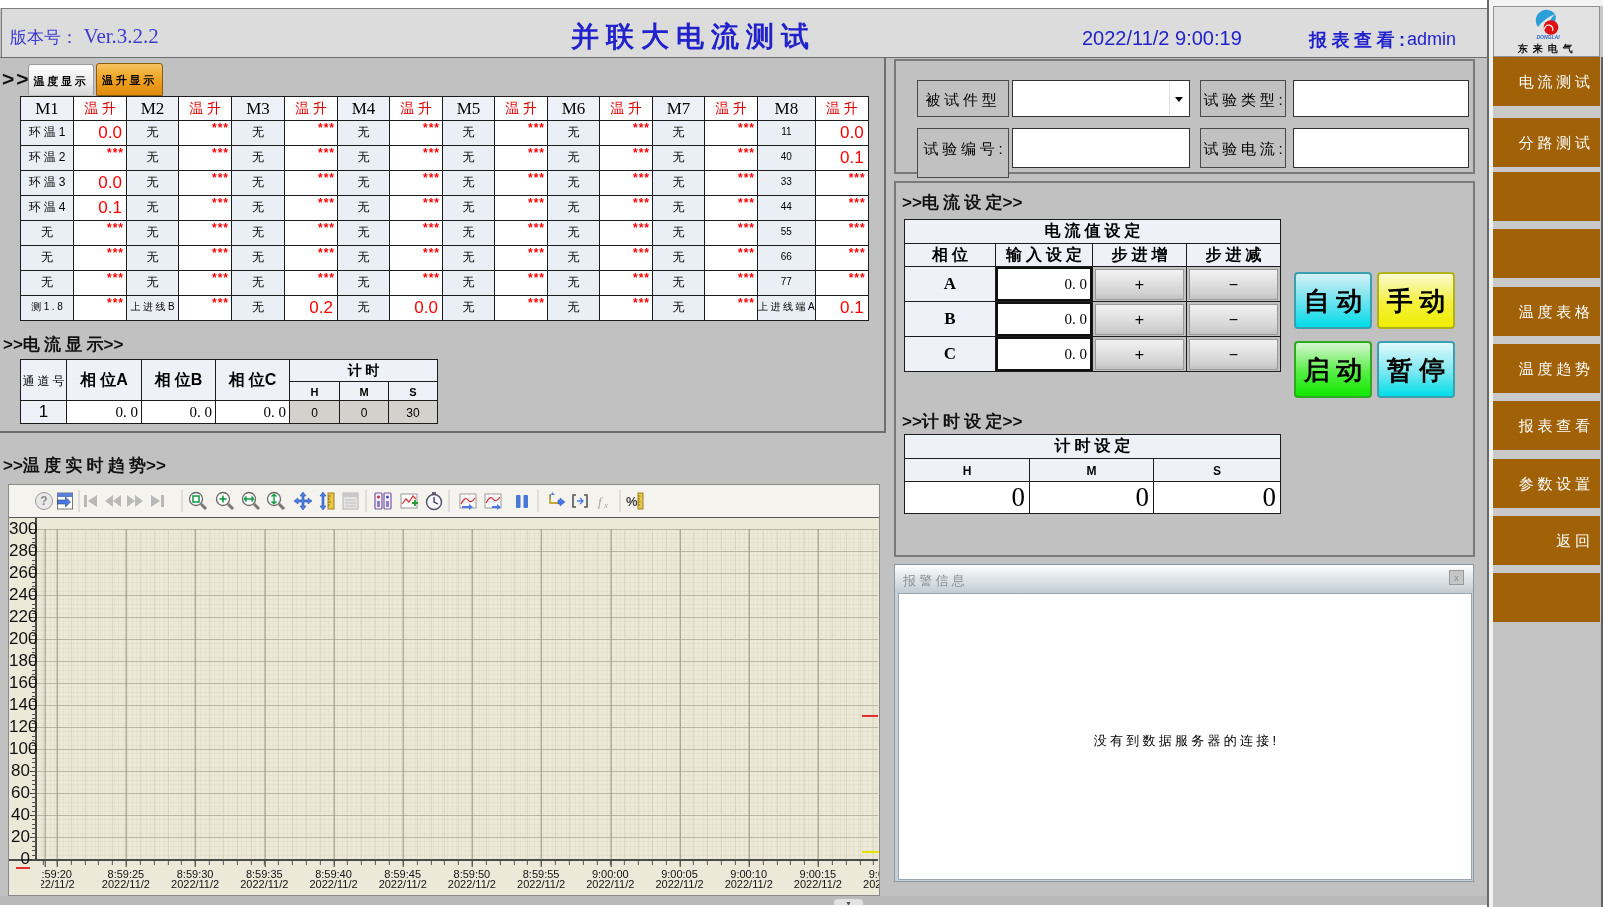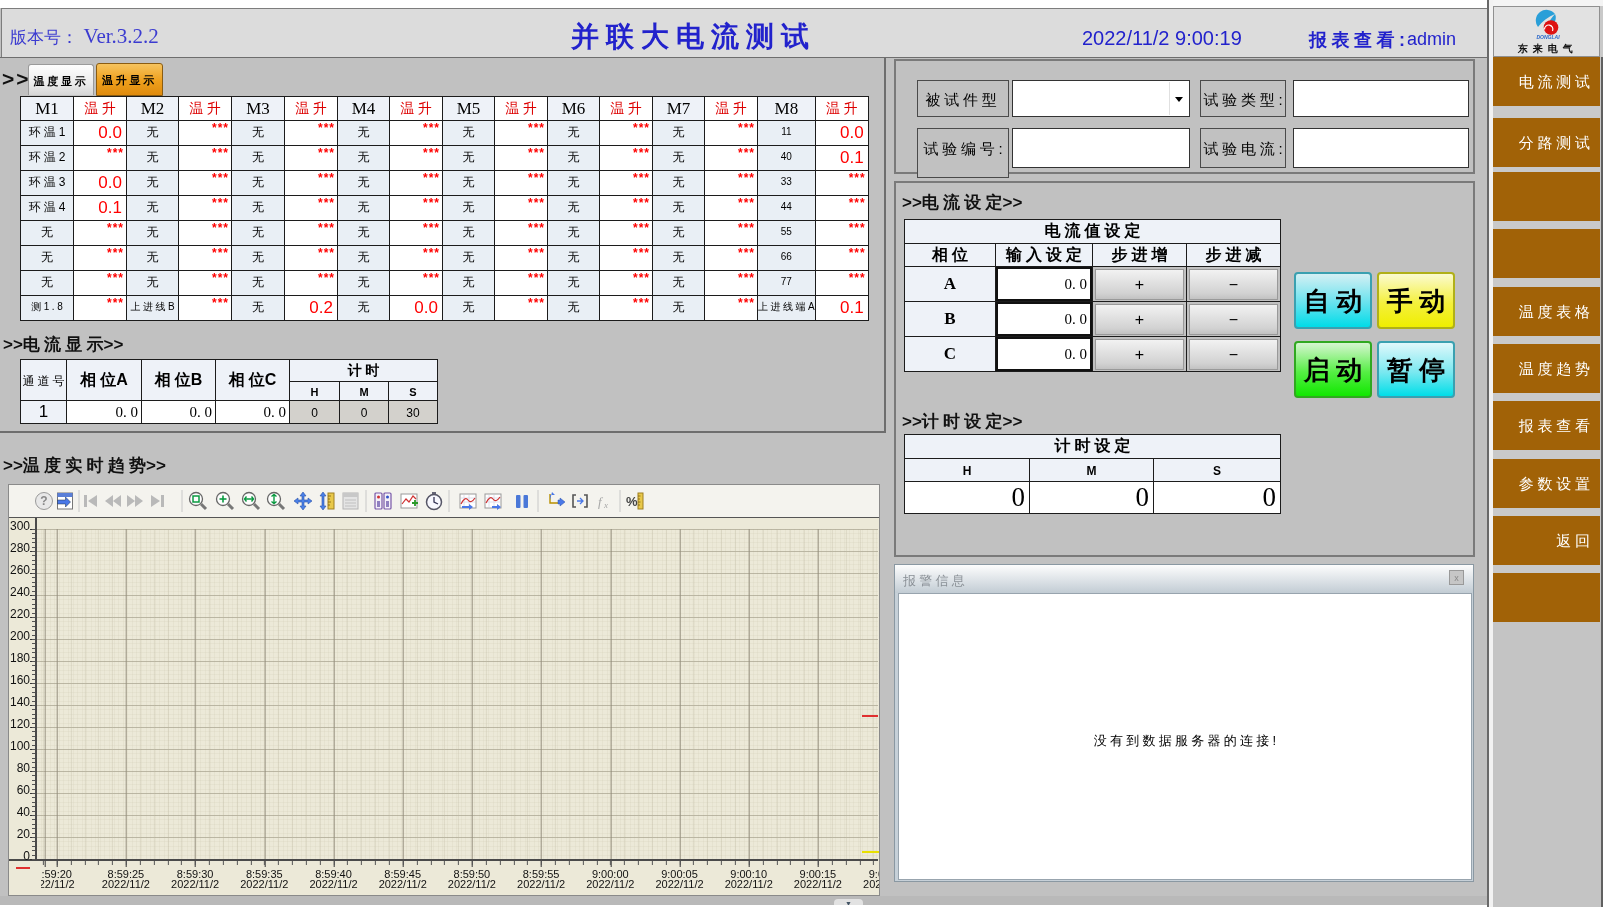--- a/index.html
+++ b/index.html
@@ -35,21 +35,21 @@
 
 #cdlab{left:3px;top:333px;font-size:17px;font-weight:bold}
 #ctable{left:20px;top:359px;border-collapse:collapse;table-layout:fixed}
 #ctable td{border:1px solid #1c1c1c;padding:0;text-align:center;overflow:hidden}
 .lb{background:#eef2f8}
 
 #trendlab{left:3px;top:454px;font-size:17px;font-weight:bold}
 #chartpanel{left:8px;top:484px;width:872px;height:412px;background:#ece9d8;border:1px solid #8a8a8a}
 #toolbar{left:0px;top:0px;width:870px;height:33px;background:#f4f3ee;border-bottom:1px solid #555}
 #plot{left:0px;top:33px;width:870px;height:377px;overflow:hidden}
-.ylab{position:absolute;left:0px;width:21px;text-align:right;font-size:12px;color:#111}
+.ylab{position:absolute;left:0px;width:21px;text-align:right;font-size:17px;color:#111}
 .xlab{position:absolute;width:70px;text-align:center;font-size:11px;color:#111;line-height:9.7px}
 #grid{position:absolute;left:27px;top:11px;width:842px;height:330px;
 background-image:
 repeating-linear-gradient(to right,rgba(138,132,116,.8) 0 1px,transparent 1px 69.2px),
 repeating-linear-gradient(to right,rgba(190,185,162,.35) 0 1px,transparent 1px 13.84px),
 repeating-linear-gradient(to bottom,rgba(160,155,135,.62) 0 1px,transparent 1px 22px),
 repeating-linear-gradient(to right,rgba(205,200,176,.2) 0 1px,transparent 1px 4.566px),
 repeating-linear-gradient(to bottom,rgba(205,200,176,.2) 0 1px,transparent 1px 4.4px);
 background-position:20.7px 0,6.86px 0,0 0,0 0,0 0}
 #yaxis{position:absolute;left:26px;top:0px;width:2px;height:343px;background:#4a4a4a}

